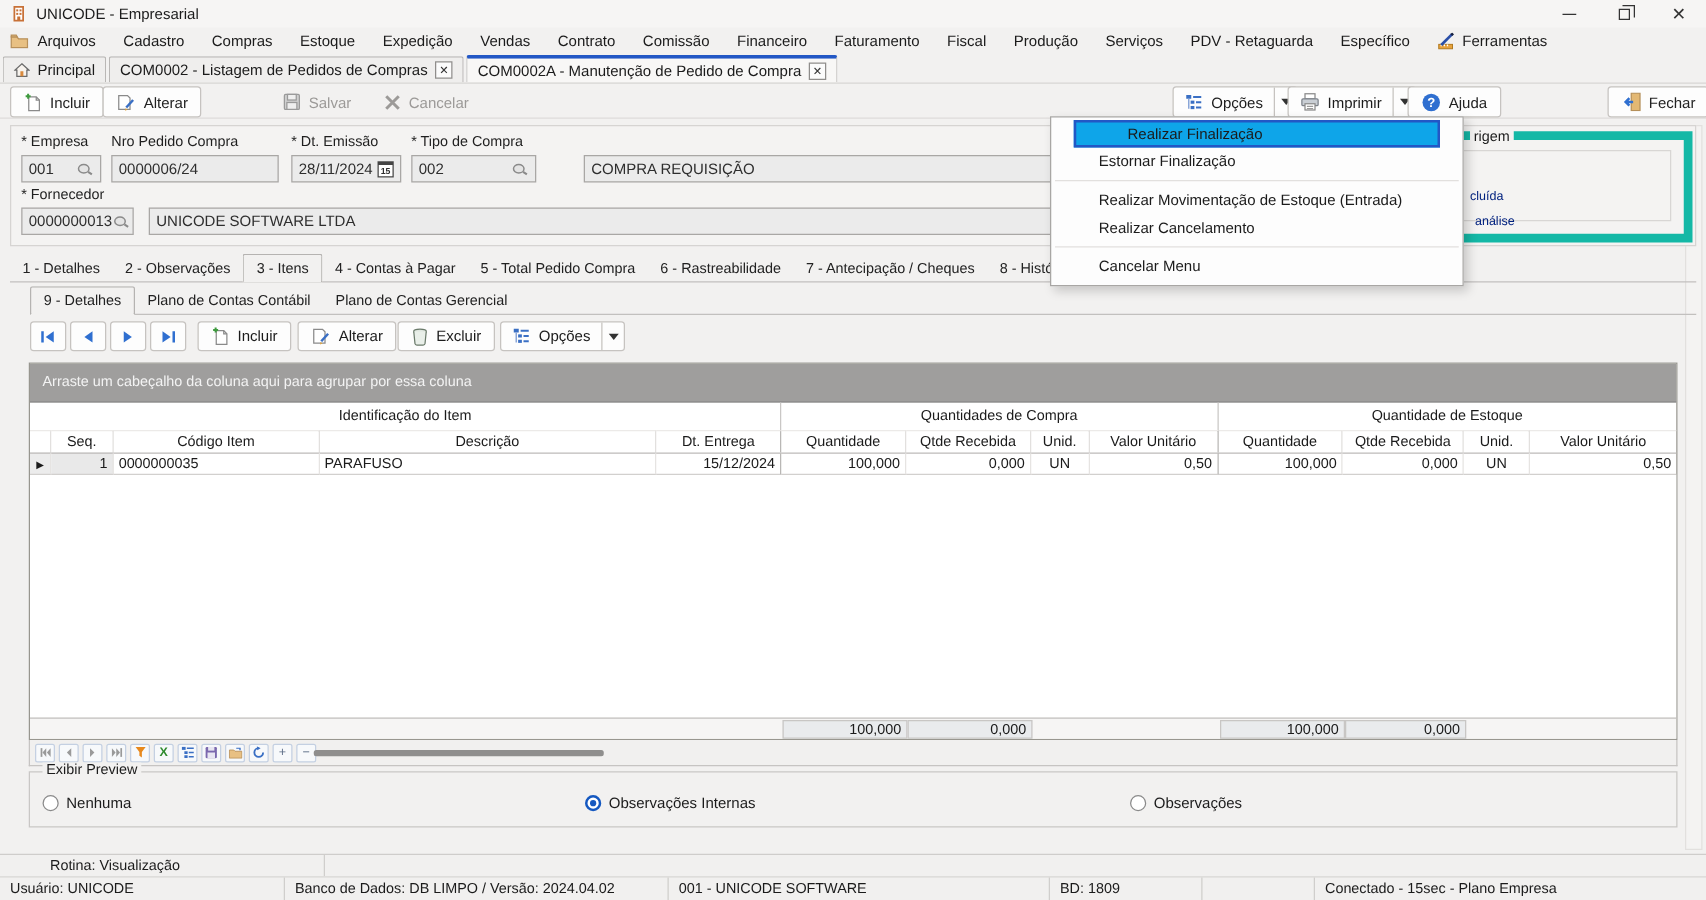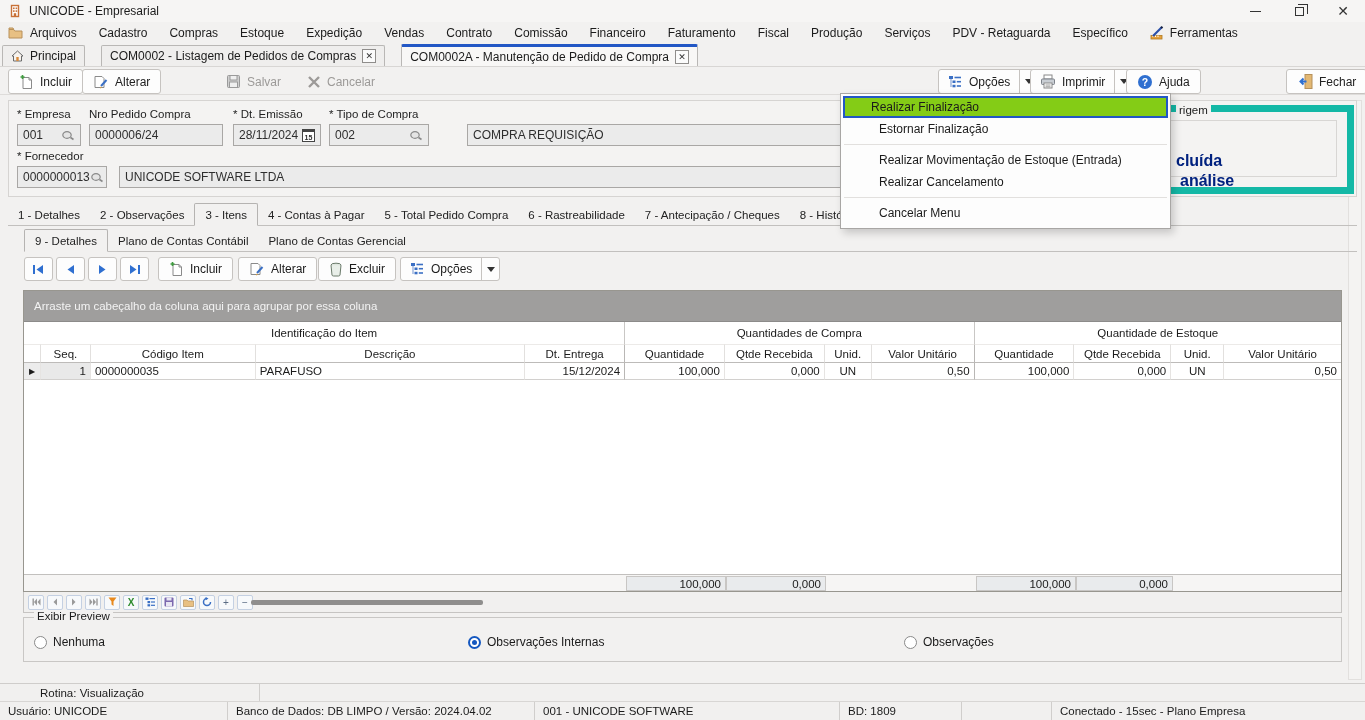--- a/index.html
+++ b/index.html
@@ -16,21 +16,21 @@
   .max-glyph { width:9px; height:9px; border:1.2px solid #333; display:inline-block; position:relative; background:#f6f5f4;}
   .max-glyph::before { content:''; position:absolute; left:2px; top:-4px; width:9px; height:9px; border:1.2px solid #333; border-bottom:none; border-left:none;}
   .close-glyph { font-size:14px; }
 
   
   .menubar { position:absolute; left:0; top:22px; width:100%; height:22px; display:flex; align-items:center; padding-left:8px; }
   .menu-item { padding:0 11px; height:22px; display:flex; align-items:center; gap:5px; cursor:default; }
   .menu-item:first-of-type { padding-left:5px; }
 
   
-  .doctabs { position:absolute; left:2px; top:44px; height:22px; display:flex; align-items:flex-end; gap:16px; }
+  .doctabs { position:absolute; left:2px; top:44px; height:22px; display:flex; align-items:flex-end; gap:2px; }
   .doctab { height:21px; display:flex; align-items:center; gap:6px; padding:0 8px;
             background:#efeeed; border:1px solid #b9b7b5; border-bottom:none; border-radius:2px 2px 0 0; }
   .doctab.active { height:22px; background:#f8f7f6; border-top:3px solid #2257c5; }
   .tab-close { width:14px; height:14px; border:1px solid #8f8d8b; background:#fbfbfb; font-size:9px; line-height:12px;
                text-align:center; color:#333; }
 
   
   .toolbar { position:absolute; left:0; top:66px; width:100%; height:29px; border-top:1px solid #d8d6d4; border-bottom:1px solid #dedcda; background:#f2f1f0;}
   .btn { position:absolute; top:2px; height:25px; background:#fdfdfd; border:1px solid #c6c3c0; border-radius:3px;
          display:flex; align-items:center; gap:6px; padding:0 10px; font-size:12px; color:#222; }
@@ -46,21 +46,21 @@
   .form-panel { position:absolute; left:8px; top:100px; width:1349px; height:97px; background:#f4f3f2;
                 border:1px solid #d6d4d2; }
   .flabel { position:absolute; font-size:11.5px; color:#1f1f1f; white-space:nowrap; }
   .u-first::first-letter { text-decoration:underline; }
   .field { position:absolute; height:22px; background:#ebebeb; border:1px solid #a9a7a5; display:flex;
            align-items:center; padding:0 5px; font-size:12px; color:#2e2e2e; }
   .field .grow { flex:1; }
   .fieldset-origem { position:absolute; left:1048px; top:4px; width:297px; height:89px; border:7px solid #14b8a6; }
   .fieldset-origem .inner { position:absolute; left:10px; right:10px; top:8px; bottom:10px; border:1px solid #d8d6d4; }
   .origem-legend { position:absolute; left:112px; top:-8px; background:#f4f3f2; padding:0 3px; font-size:11.5px; }
-  .navy { color:#00217f; font-weight:bold; font-size:16px; }
+  .navy { color:#00217f; font-weight:normal; font-size:10px; }
 
   
   .tabstrip { position:absolute; display:flex; align-items:flex-end; border-bottom:1px solid #c2c0be; }
   .tabs1 { left:8px; top:203px; width:1349px; height:23px; }
   .tabs2 { left:24px; top:229px; width:1333px; height:23px; }
   .tab { height:20px; display:flex; align-items:center; padding:0 10px; font-size:11.5px; color:#222; }
   .tab.active { height:23px; background:#f2f1f0; border:1px solid #b5b3b1; border-bottom:1px solid #f2f1f0;
                 border-radius:2px 2px 0 0; margin-bottom:-1px; }
 
   
@@ -114,21 +114,21 @@
              border-top:1px solid #cfcdcb; display:flex; align-items:center;padding-left:32px; }
   .status2 { position:absolute; left:0; top:701px; width:100%; height:19px; background:#f1f0ef;
              border-top:1px solid #d8d6d4; display:flex; align-items:center; }
   .scell { height:100%; display:flex; align-items:center; padding-left:8px; border-right:1px solid #d0cecc;
            font-size:11.5px; white-space:nowrap; overflow:hidden; }
 
   
   .ctxmenu { position:absolute; left:840px; top:93px; width:331px; background:#fdfdfd; border:1px solid #a8a6a4;
              box-shadow:3px 4px 8px rgba(0,0,0,0.18); z-index:50; padding:2px 0 4px 0; }
   .mi { height:22px; display:flex; align-items:center; padding-left:38px; font-size:12px; color:#1b1b1b; }
-  .mi.hl { border:2px solid #2257c5; margin:0 2px; padding-left:26px; background:#84cc16; }
+  .mi.hl { border:2px solid #2257c5; margin:0 18px; padding-left:41px; background:#0ea5e9; }
   .msep { border-top:1px solid #e2e0de; margin:4px 3px; }
 
   .right-strip { position:absolute; right:3px; top:100px; width:14px; height:580px; background:#f4f3f2;
                  border:1px solid #e2e0de; }
   svg { display:block; }
 </style>
 </head>
 <body>
 
 <div class="app">

